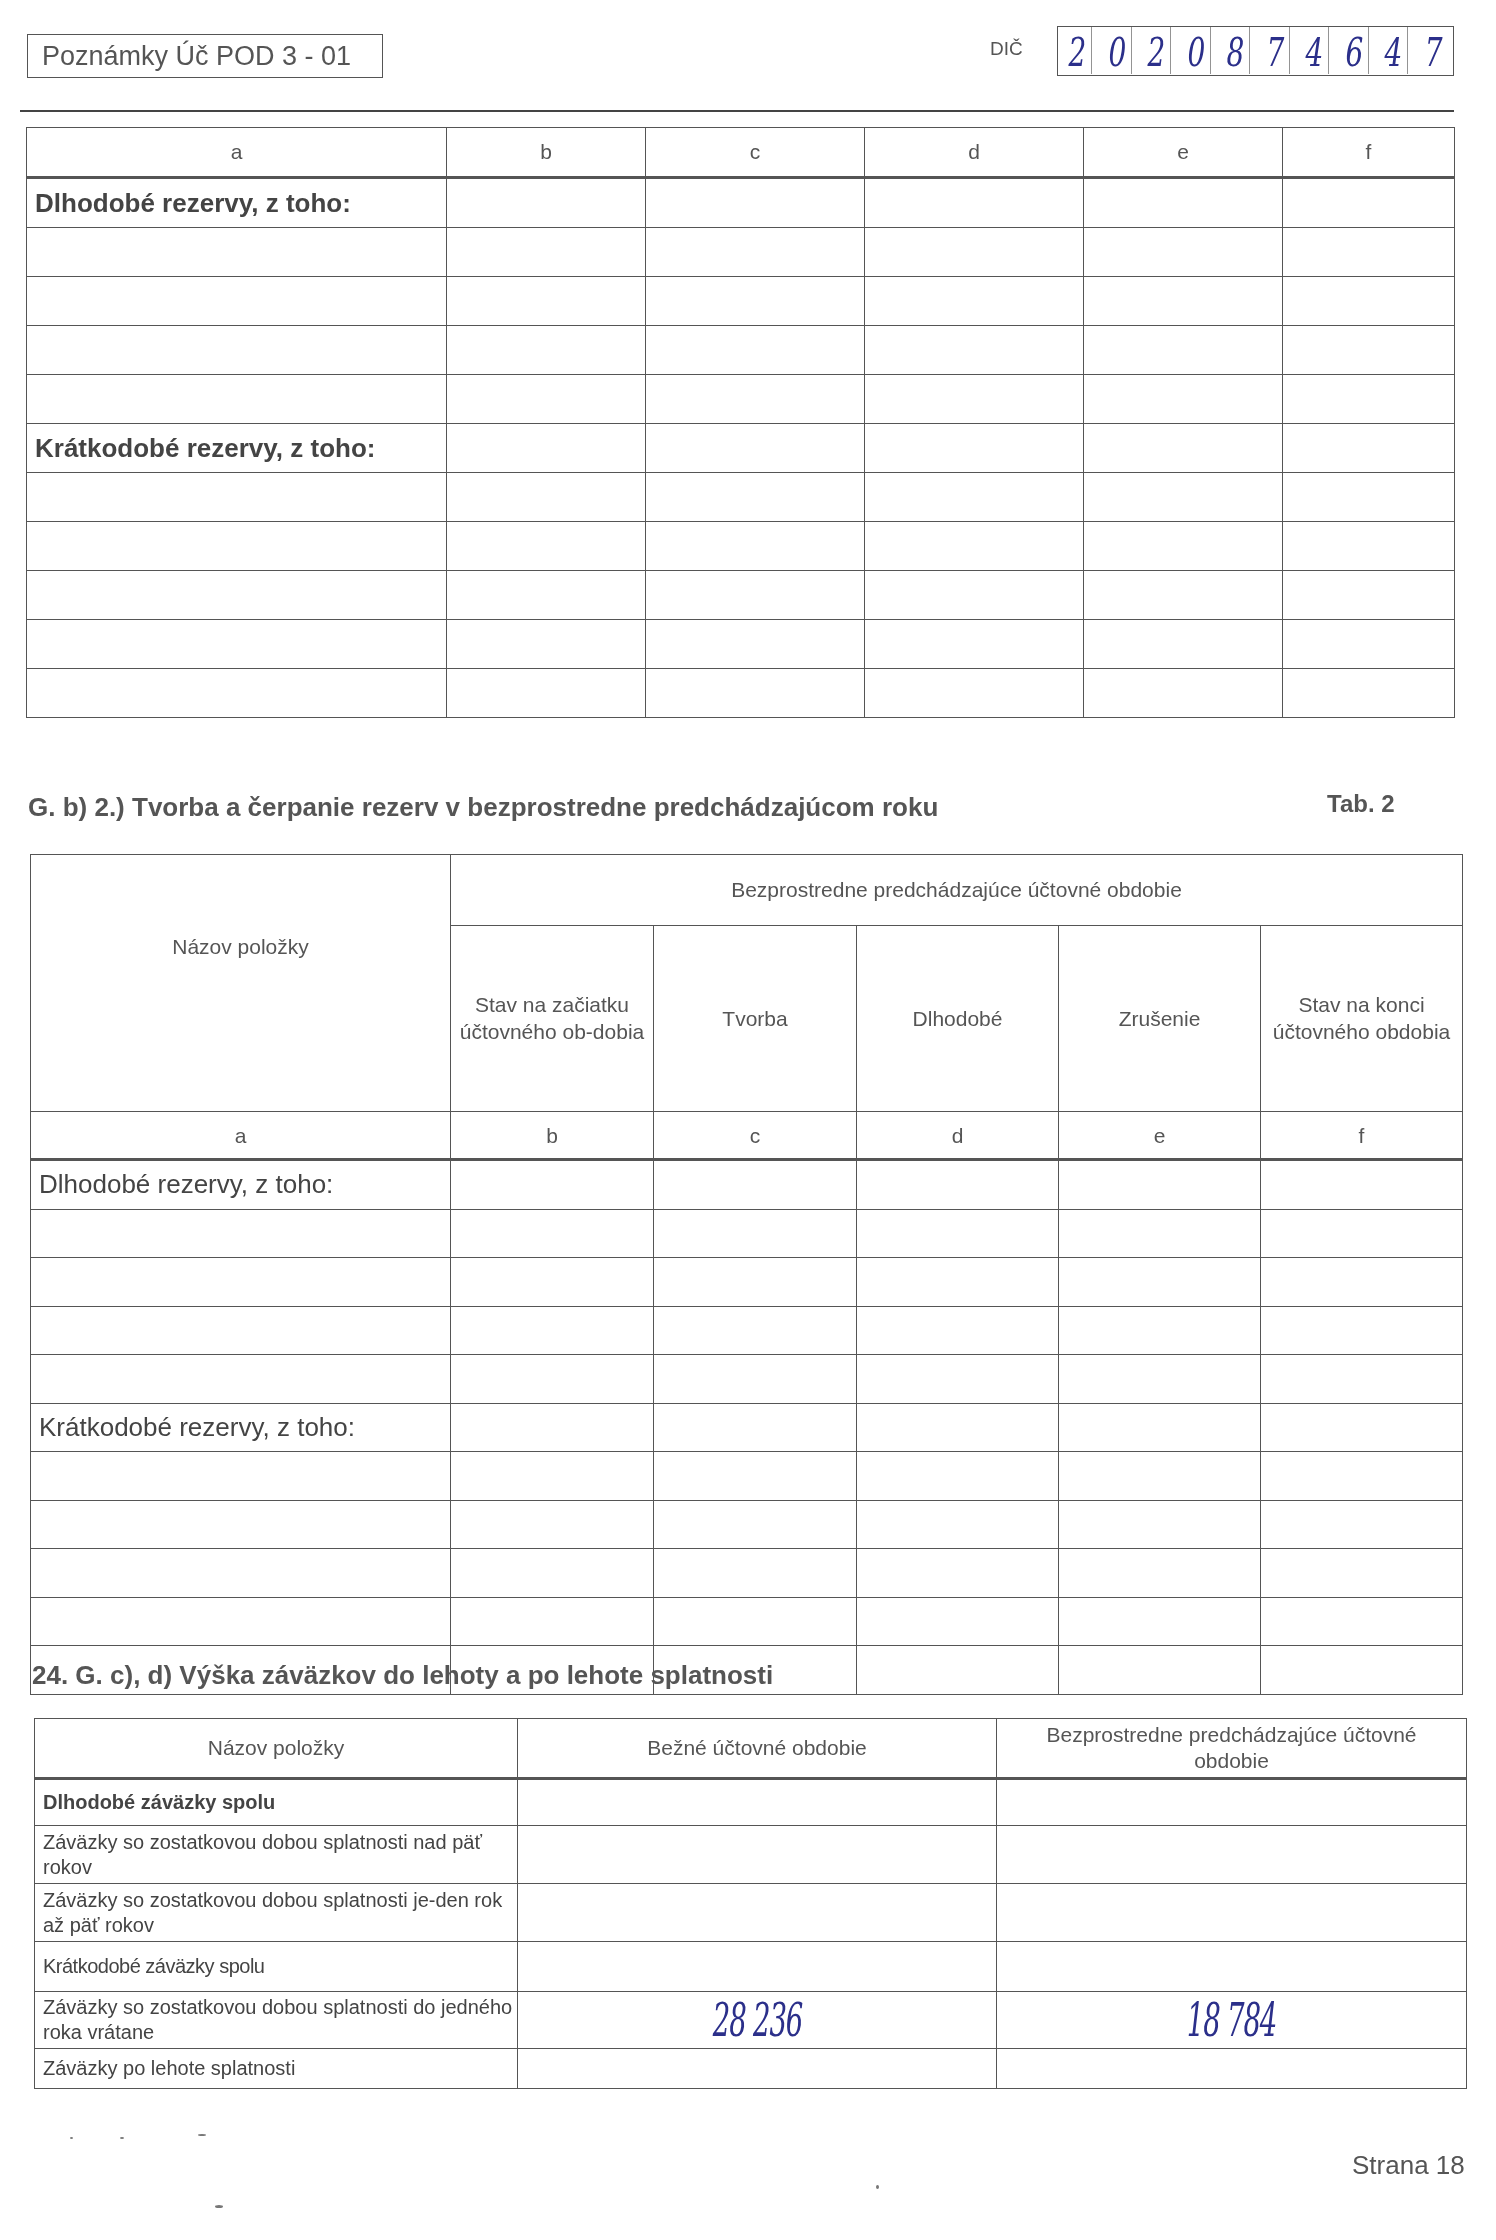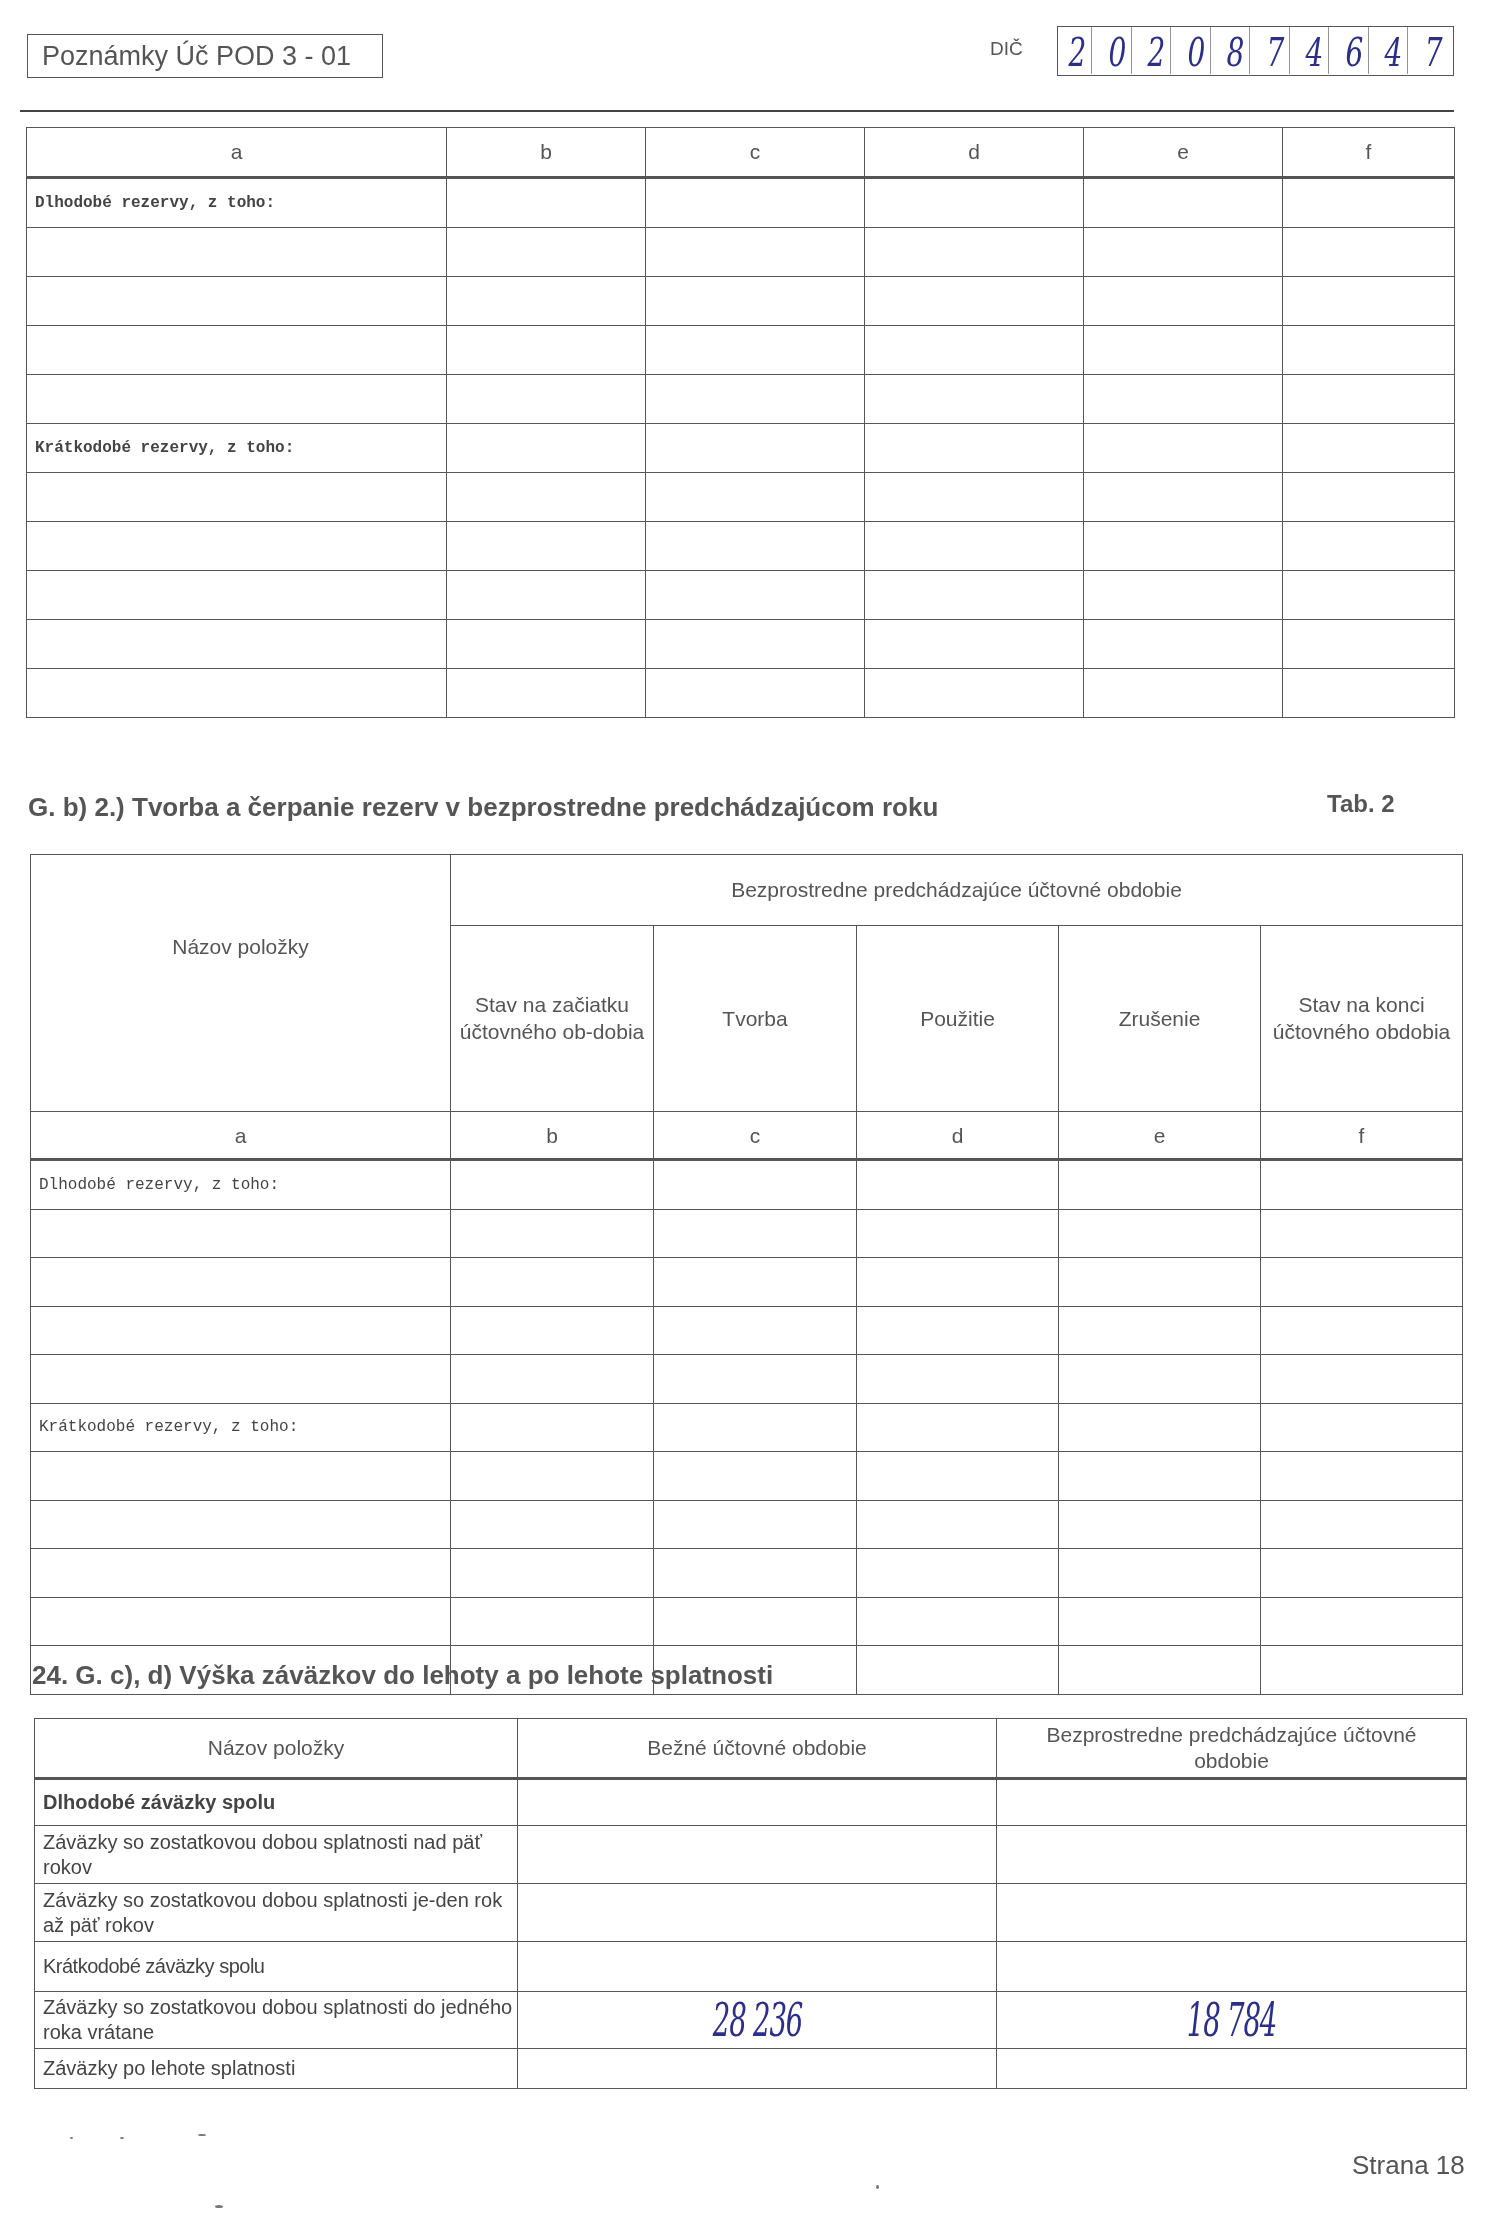--- a/index.html
+++ b/index.html
@@ -27,21 +27,21 @@
       transform: scaleX(0.7);
     }
     .dic-box:last-child { border-right: none; }
     .rule-top { left: 20px; top: 110px; width: 1434px; height: 0; border-top: 2px solid #444; }
 
     table { border-collapse: collapse; table-layout: fixed; }
     td, th { border: 1.3px solid #555; padding: 0; }
     .t1 { position: absolute; left: 26px; top: 127px; width: 1428px; }
     .t1 th { height: 48px; font-weight: normal; font-size: 21px; color: #555; text-align: center; border-bottom: 3px solid #555; }
     .t1 td { height: 48px; }
-    .bold-label { font-weight: bold; font-size: 16px; color: #444; padding-left: 8px !important; text-align: left; font-family: Liberation Mono, monospace; }
+    .bold-label { font-weight: bold; font-size: 26px; color: #444; padding-left: 8px !important; text-align: left; }
 
     .sec-title { font-weight: bold; font-size: 26px; color: #555; }
     .tab-label { font-weight: bold; font-size: 24px; color: #555; text-align: right; }
 
     .t2 { position: absolute; left: 30px; top: 854px; width: 1432px; }
     .t2 th { font-weight: normal; font-size: 21px; color: #555; text-align: center; vertical-align: middle; line-height: 27px; }
     .t2 .letter-row th { height: 46px; border-bottom: 3px solid #555; }
     .t2 td { height: 47.5px; }
 
     .t3 { position: absolute; left: 34px; top: 1718px; width: 1432px; }
@@ -200,21 +200,21 @@
       <col style="width:202px">
   </colgroup>
   <thead>
     <tr>
       <th rowspan="2" style="height:178px; vertical-align:top; padding-top:78px;">Názov položky</th>
       <th colspan="5" style="height:48px;">Bezprostredne predchádzajúce účtovné obdobie</th>
     </tr>
     <tr>
       <th style="height:128px; padding:0 6px;">Stav na začiatku účtovného ob-dobia</th>
       <th>Tvorba</th>
-      <th>Použitie</th>
+      <th>Dlhodobé</th>
       <th>Zrušenie</th>
       <th style="padding:0 6px;">Stav na konci účtovného obdobia</th>
     </tr>
     <tr class="letter-row">
       <th>a</th>
       <th>b</th>
       <th>c</th>
       <th>d</th>
       <th>e</th>
       <th>f</th>

